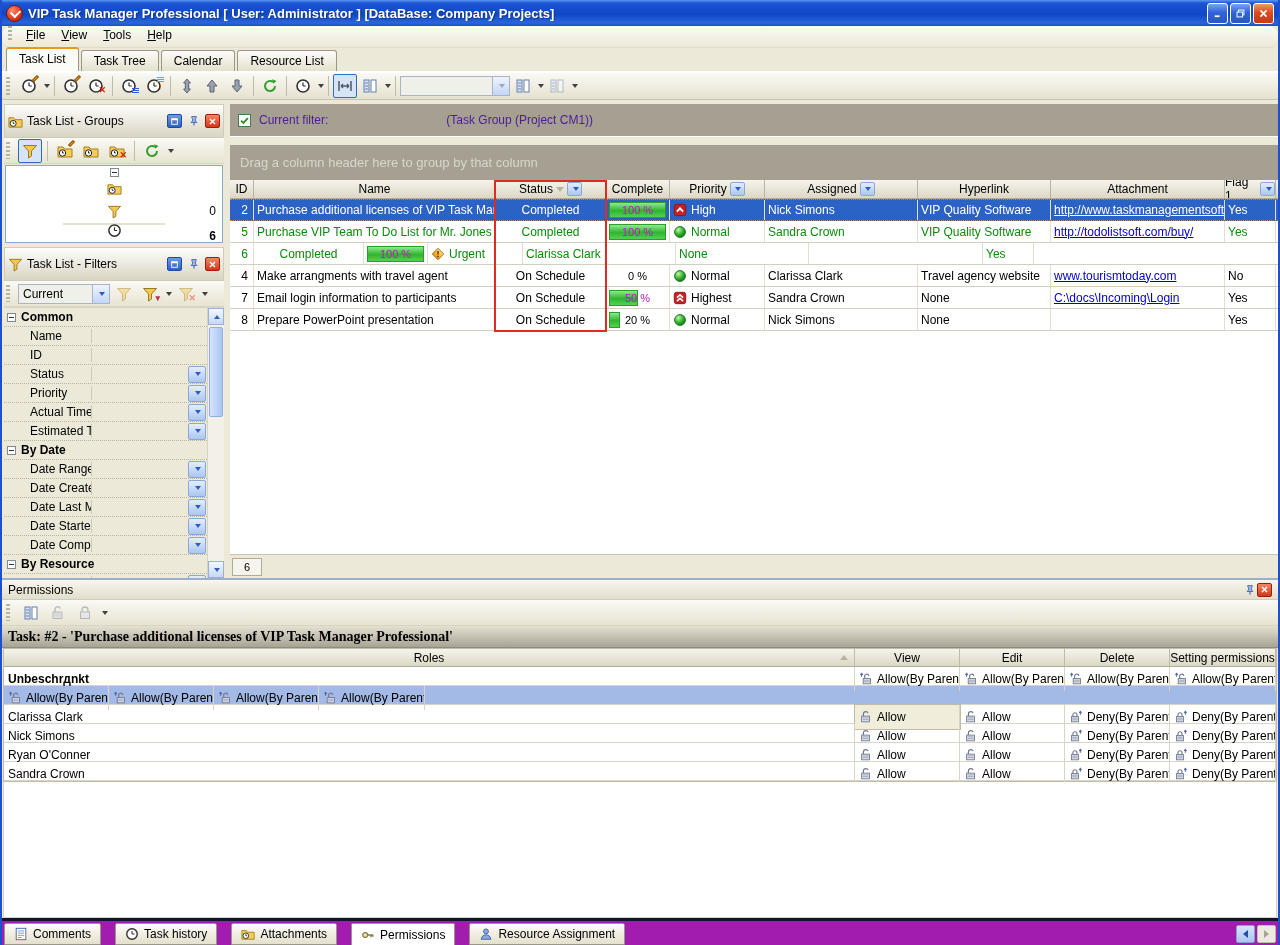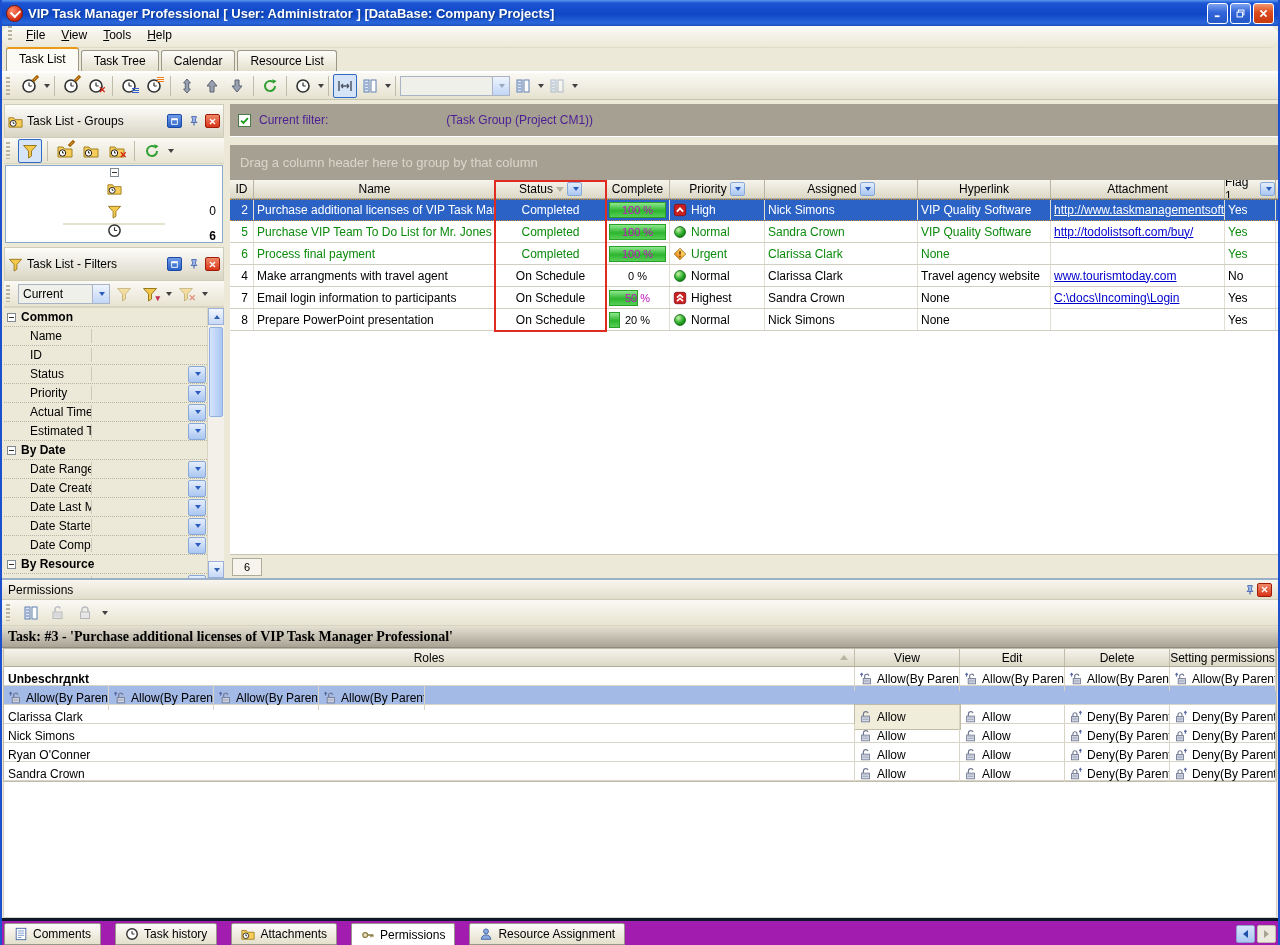--- a/index.html
+++ b/index.html
@@ -780,21 +780,20 @@
             </div>
           <div class="td c-assigned">Sandra Crown</div>
           <div class="td c-hyper">VIP Quality Software</div>
           <div class="td c-attach">
               <span class="alink">http://todolistsoft.com/buy/</span>
             </div>
           <div class="td c-flag">Yes</div>
         </div>
         <div class="trow done">
           <div class="td num c-id">6</div>
-          <div class="td c-name">Process final payment</div>
           <div class="td ctr c-status">Completed</div>
           <div class="td ctr c-complete">
               <span class="pwrap">
                 <span class="pbar" style="width: 100%;"></span>
                 <span class="ptext mag">100 %</span>
               </span>
             </div>
           <div class="td pri c-priority">
               <svg>
                 <use href="#s-pri-urgent"></use>
@@ -909,21 +908,21 @@
             <use href="#s-lock-o"></use>
           </svg>
         </div>
       <div class="tbtn dis">
           <svg>
             <use href="#s-lock-c"></use>
           </svg>
         </div>
       <div class="caret"></div>
     </div>
-    <div class="taskbar">Task: #3 - 'Purchase additional licenses of VIP Task Manager Professional'</div>
+    <div class="taskbar">Task: #2 - 'Purchase additional licenses of VIP Task Manager Professional'</div>
 
     <div class="ptable">
       <div class="phead">
         <div class="ph pc-roles">
             <span>Roles</span>
             <span class="sorta"></span>
           </div>
         <div class="ph pc">
             <span>View</span>
           </div>

